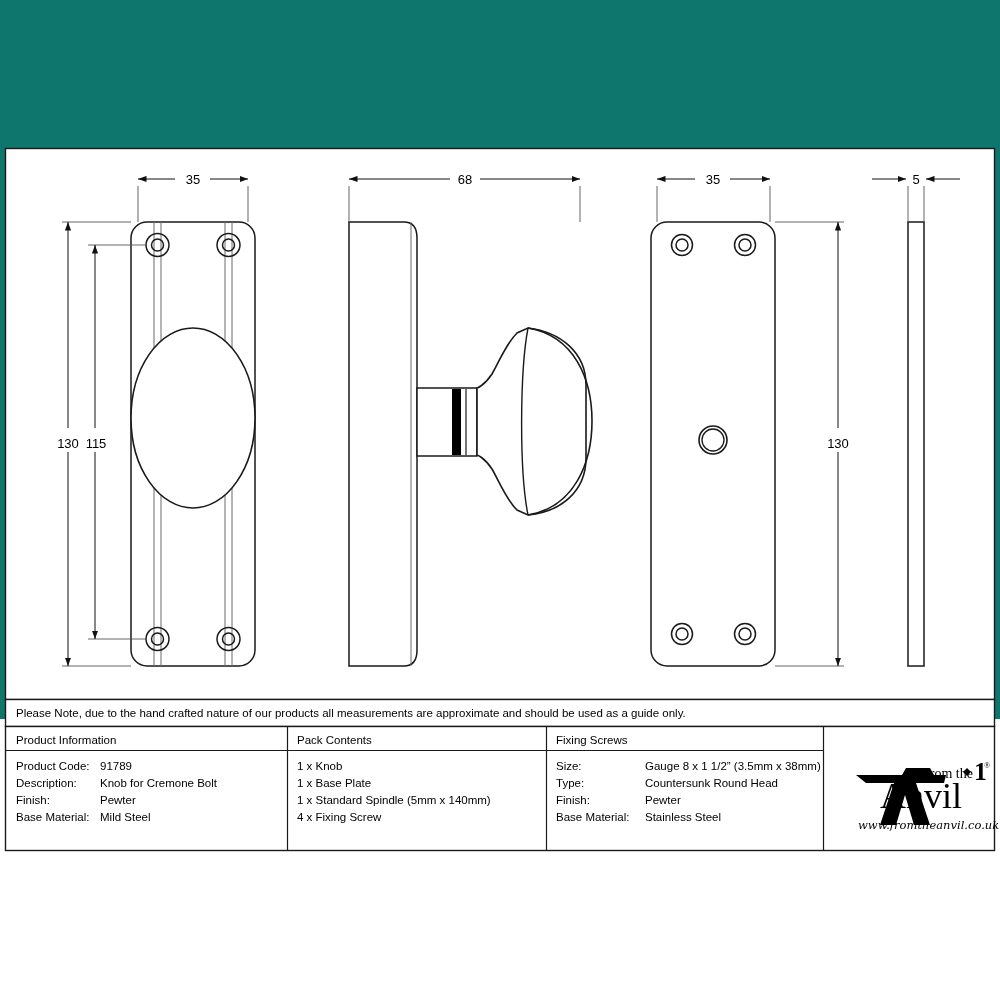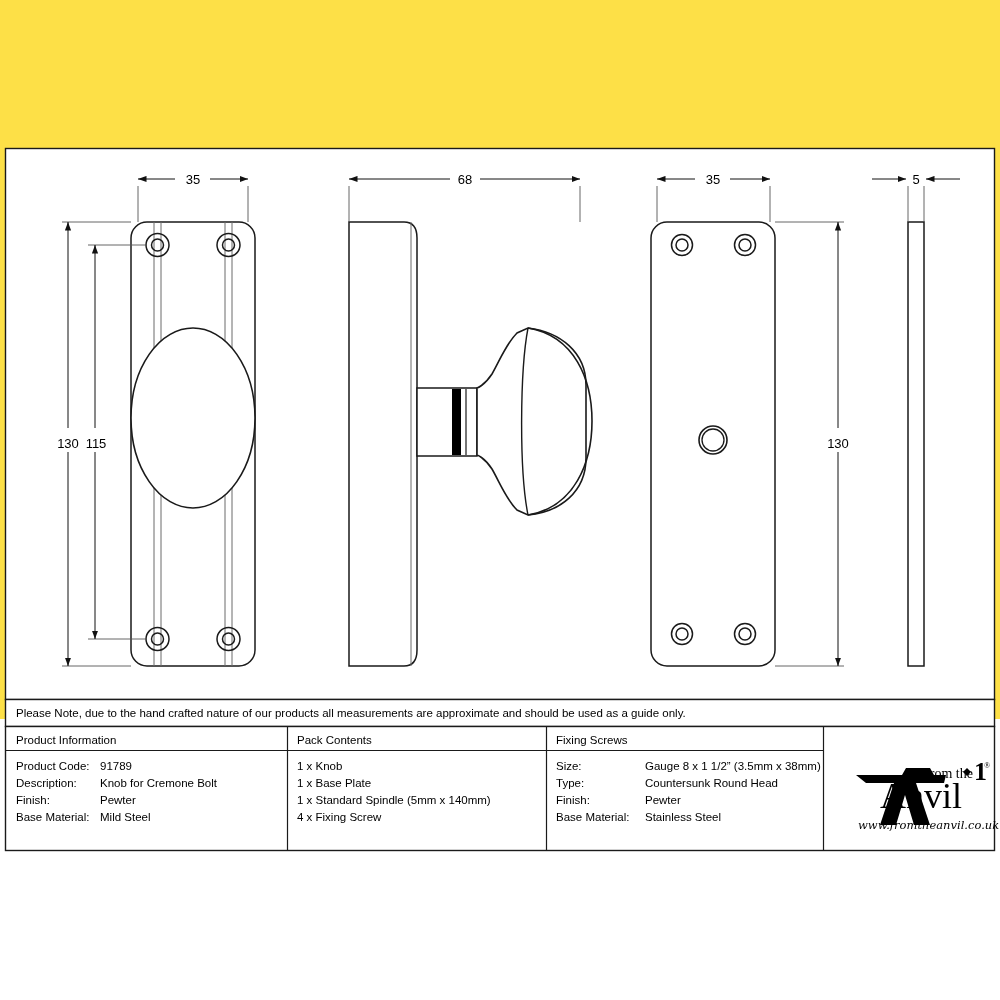--- a/index.html
+++ b/index.html
@@ -12,21 +12,21 @@
     width: 1000px;
     height: 1000px;
     font-family: "Liberation Sans", sans-serif;
     color: #000000;
     overflow: hidden;
   }
   #sheet {
     position: relative;
     width: 1000px;
     height: 719px;
-    background: #fde047;
+    background: #0f766e;
     text-align: center;
   }
   #drawing-svg {
     position: absolute;
     left: 0;
     top: 0;
     width: 1000px;
     height: 1000px;
   }
   .dim-text {

